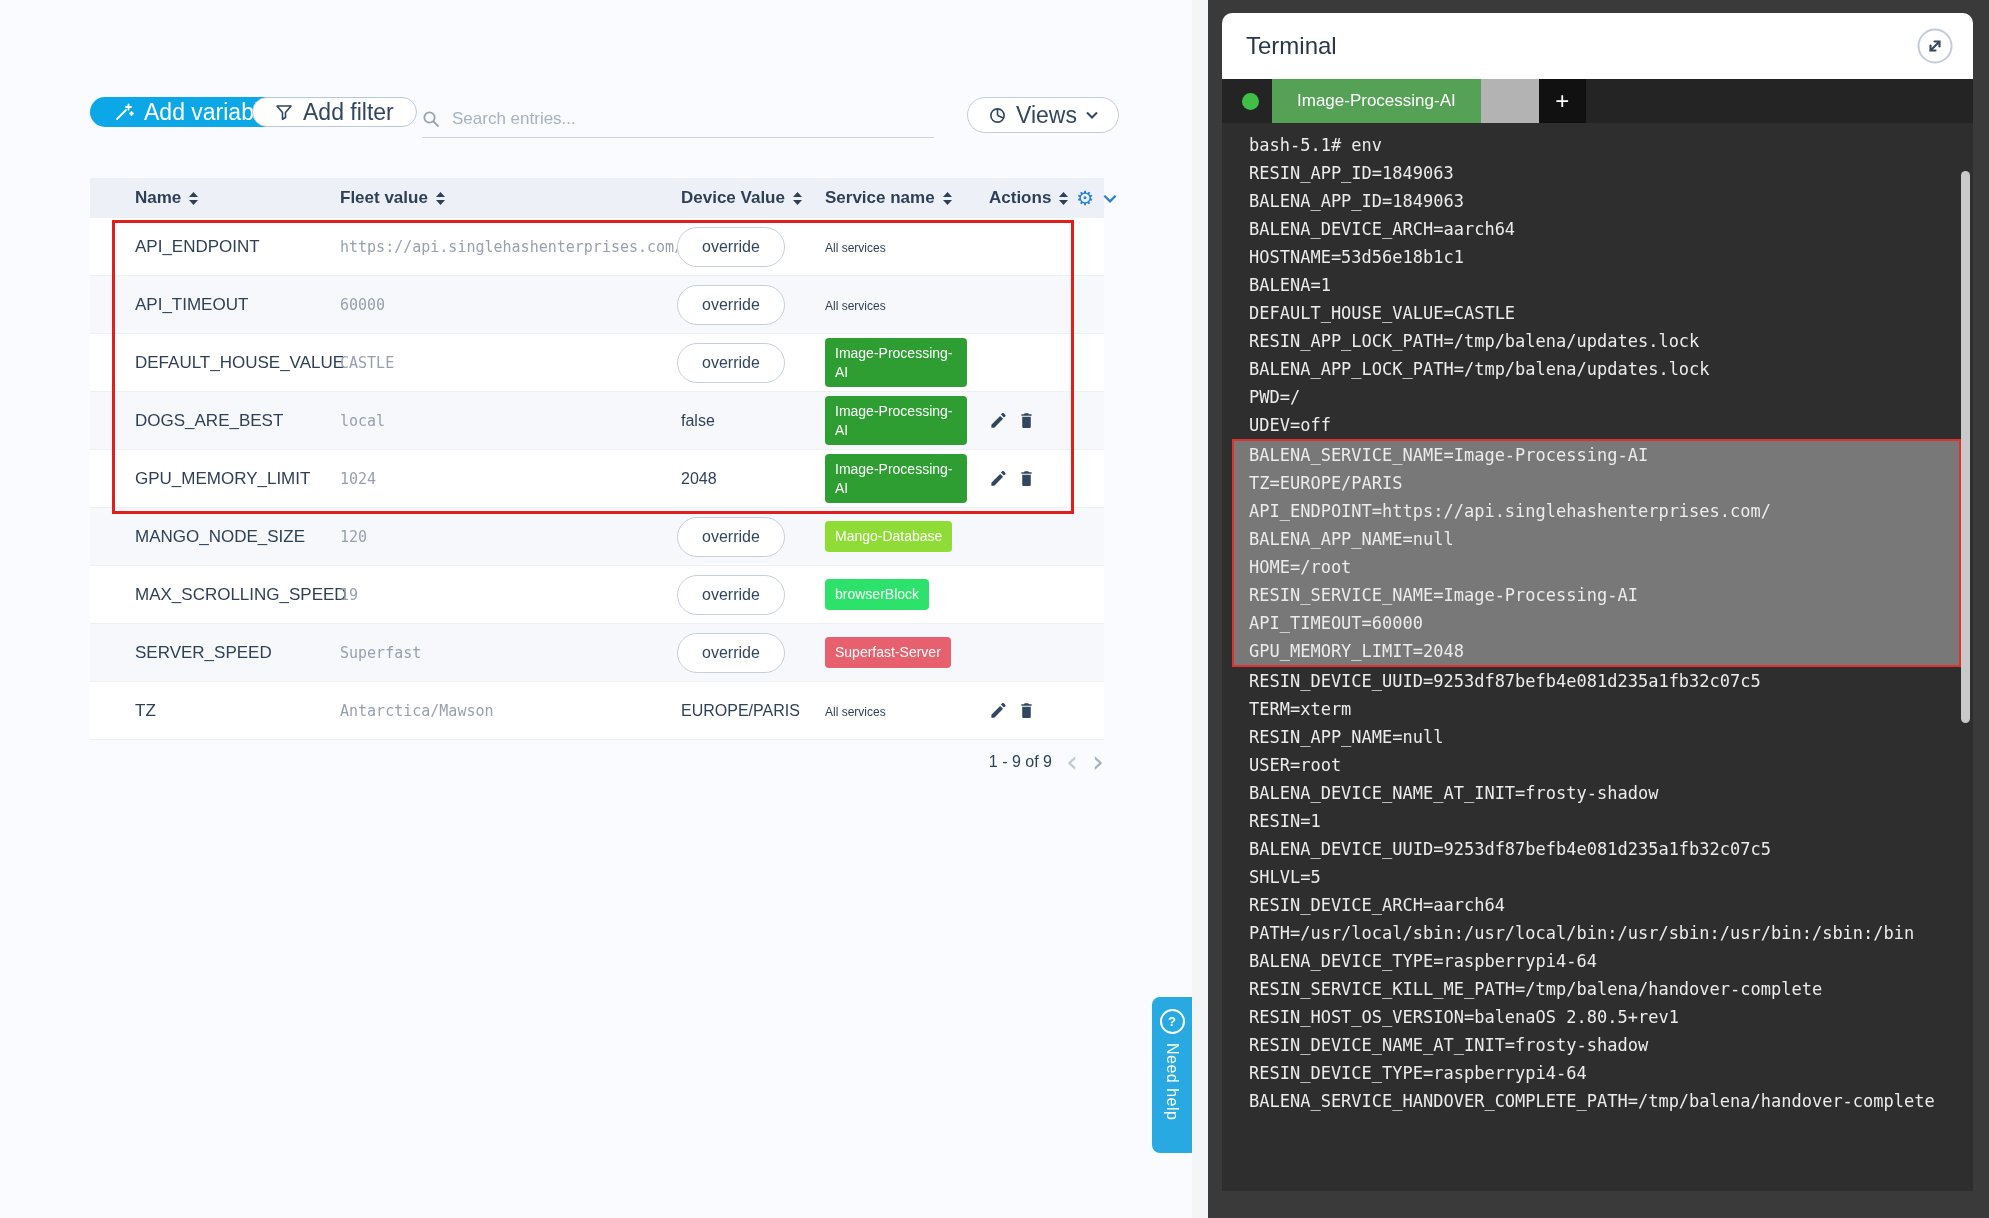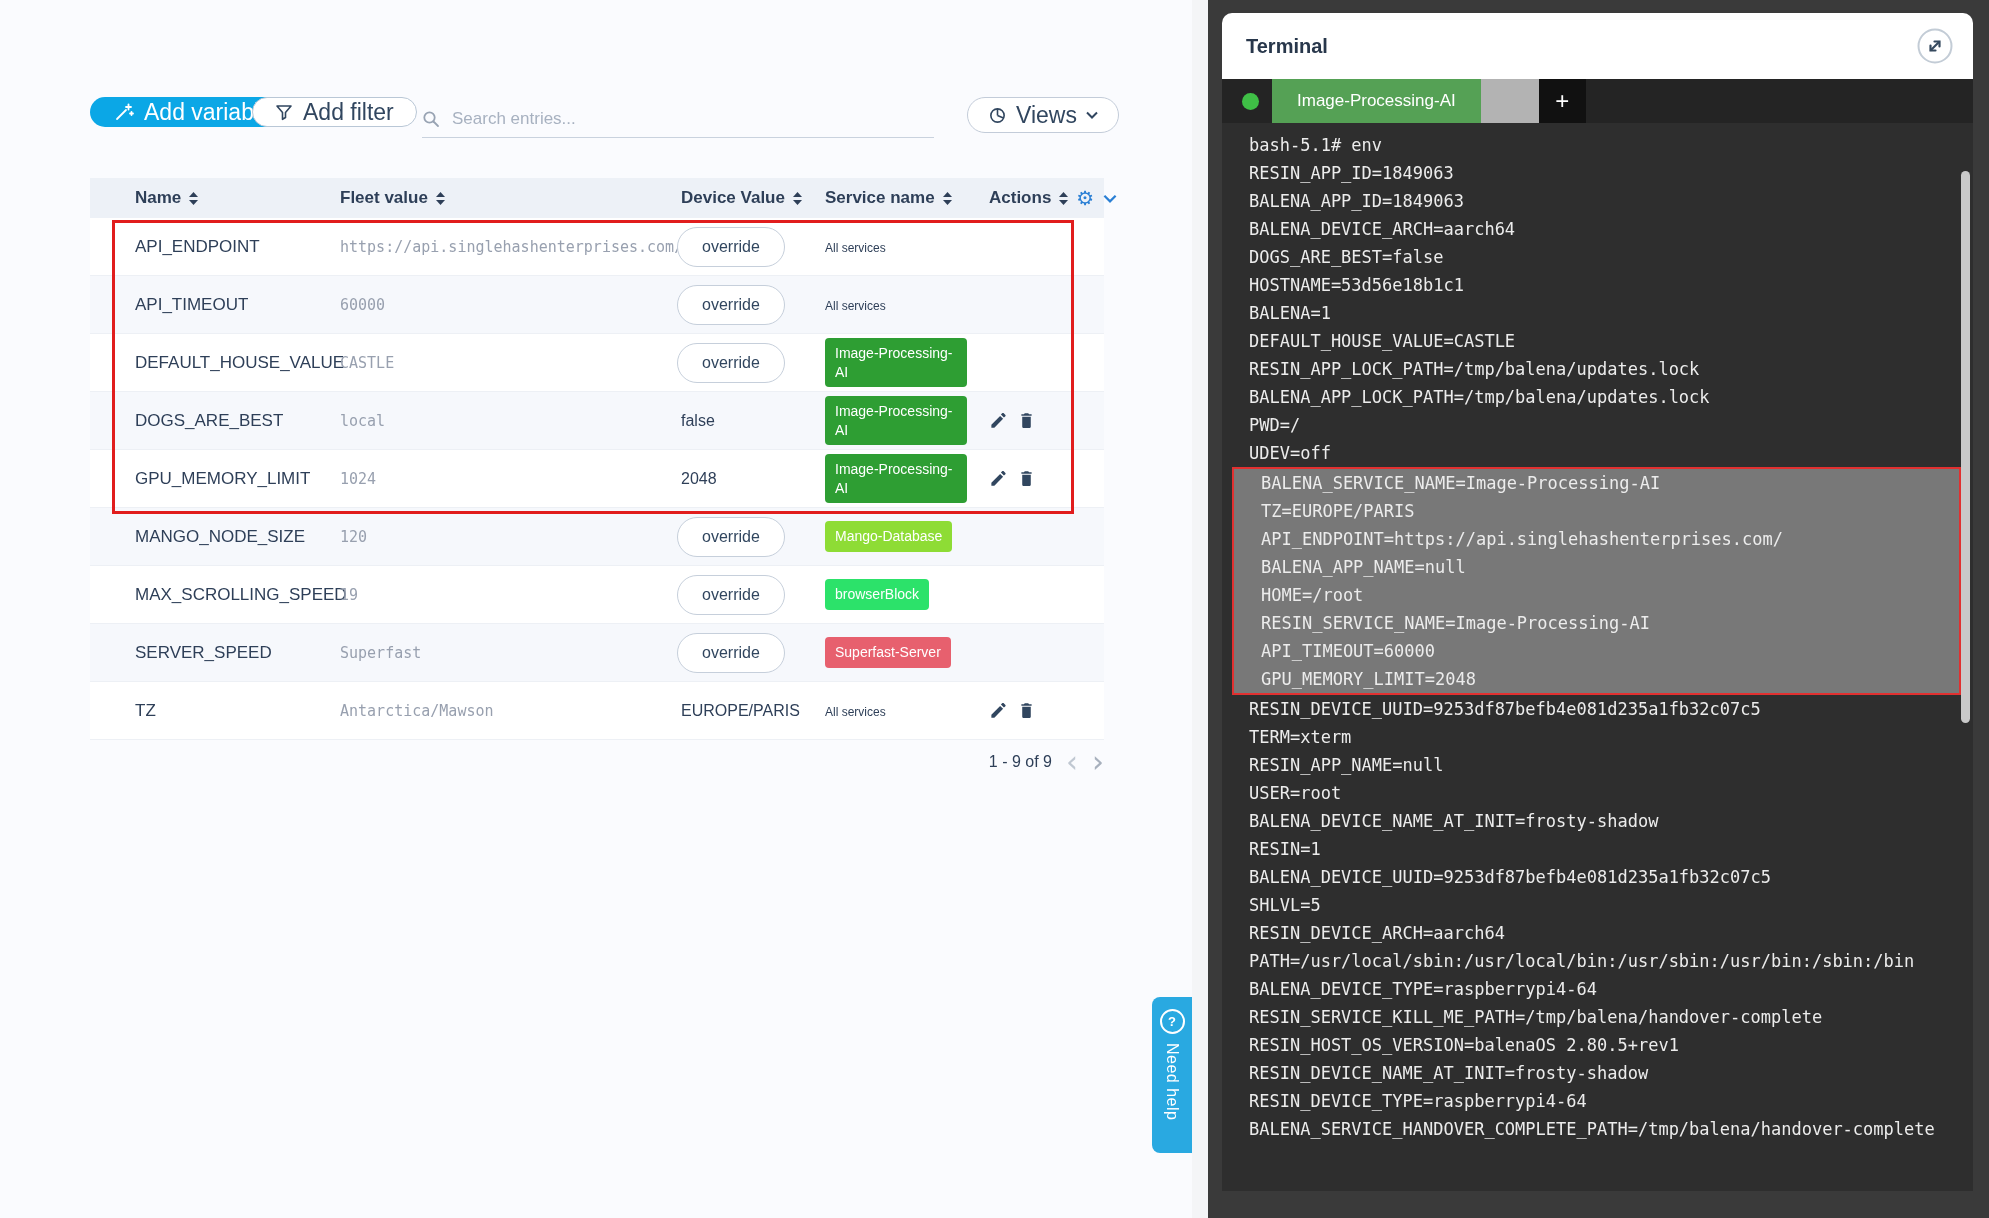--- a/index.html
+++ b/index.html
@@ -62,33 +62,33 @@
   .q{width:21px;height:21px;border:2px solid #fff;border-radius:50%;display:flex;
     align-items:center;justify-content:center;font-size:13px;font-weight:bold;flex:0 0 auto;}
   .nh-text{writing-mode:vertical-rl;font-size:16px;margin-top:9px;letter-spacing:.5px;}
 
   
   .right-panel{position:relative;flex:1;height:100%;background:#3a3a3a;}
   .terminal-card{margin:13px 16px 0 14px;height:1178px;display:flex;flex-direction:column;
     border-radius:10px 10px 0 0;overflow:hidden;}
   .terminal-header{height:66px;background:#fff;display:flex;align-items:center;
     justify-content:space-between;padding:0 18px 0 24px;flex:0 0 auto;}
-  .t-title{font-size:20px;font-weight:bold;color:#28374b;}
+  .t-title{font-size:24px;font-weight:normal;color:#28374b;}
   .collapse-btn{border:none;background:transparent;padding:0;cursor:pointer;display:flex;}
   .tab-bar{height:44px;background:#242424;display:flex;align-items:center;flex:0 0 auto;}
   .dot{width:17px;height:17px;border-radius:50%;background:#3fbf46;margin-left:20px;flex:0 0 auto;}
   .tab.active{margin-left:13px;height:44px;display:flex;align-items:center;padding:0 25px;
     background:#55a155;color:#fff;font-size:17px;cursor:pointer;}
   .tab-stub{width:58px;height:44px;background:#b3b3b3;}
   .new-tab{width:47px;height:44px;background:#111;color:#fff;border:none;font-size:24px;
     cursor:pointer;line-height:44px;padding:0;}
   .terminal-body{flex:1;background:#2e2e2e;position:relative;overflow:hidden;
     font-family:"DejaVu Sans Mono",monospace;font-size:17px;color:#ececec;padding-top:8px;}
   .t-line{height:28px;line-height:28px;padding-left:27px;white-space:pre;}
-  .hl-block{margin:0 12px 0 10px;border:2px solid #e13030;background:#787878;padding-left:12px;}
+  .hl-block{margin:0 12px 0 10px;border:2px solid #e13030;background:#787878;}
   .hl-block .t-line{padding-left:15px;}
   .scroll-thumb{position:absolute;right:3px;top:48px;width:9px;height:552px;
     background:#c9c9c9;border-radius:5px;cursor:pointer;}
 </style>
 </head>
 <body>
 
 <div class="app">
 
   <section class="left-panel">
@@ -317,21 +317,20 @@
         <div class="tab-stub"></div>
         <button class="new-tab">+</button>
       </div>
 
       <div class="terminal-body">
         <div id="terminal-lines">
             <div class="t-line">bash-5.1# env</div>
             <div class="t-line">RESIN_APP_ID=1849063</div>
             <div class="t-line">BALENA_APP_ID=1849063</div>
             <div class="t-line">BALENA_DEVICE_ARCH=aarch64</div>
-            <div class="t-line">DOGS_ARE_BEST=false</div>
             <div class="t-line">HOSTNAME=53d56e18b1c1</div>
             <div class="t-line">BALENA=1</div>
             <div class="t-line">DEFAULT_HOUSE_VALUE=CASTLE</div>
             <div class="t-line">RESIN_APP_LOCK_PATH=/tmp/balena/updates.lock</div>
             <div class="t-line">BALENA_APP_LOCK_PATH=/tmp/balena/updates.lock</div>
             <div class="t-line">PWD=/</div>
             <div class="t-line">UDEV=off</div>
             <div class="hl-block">
               <div class="t-line">BALENA_SERVICE_NAME=Image-Processing-AI</div>
               <div class="t-line">TZ=EUROPE/PARIS</div>

